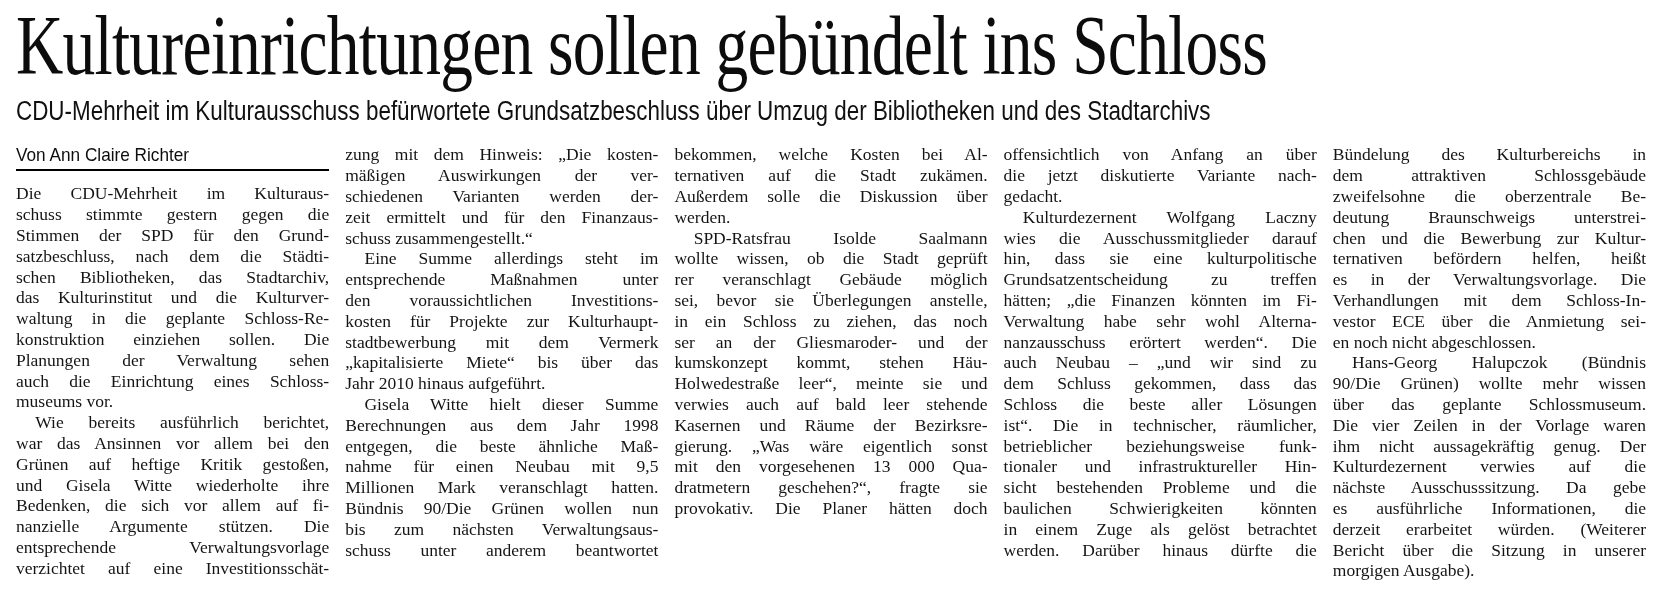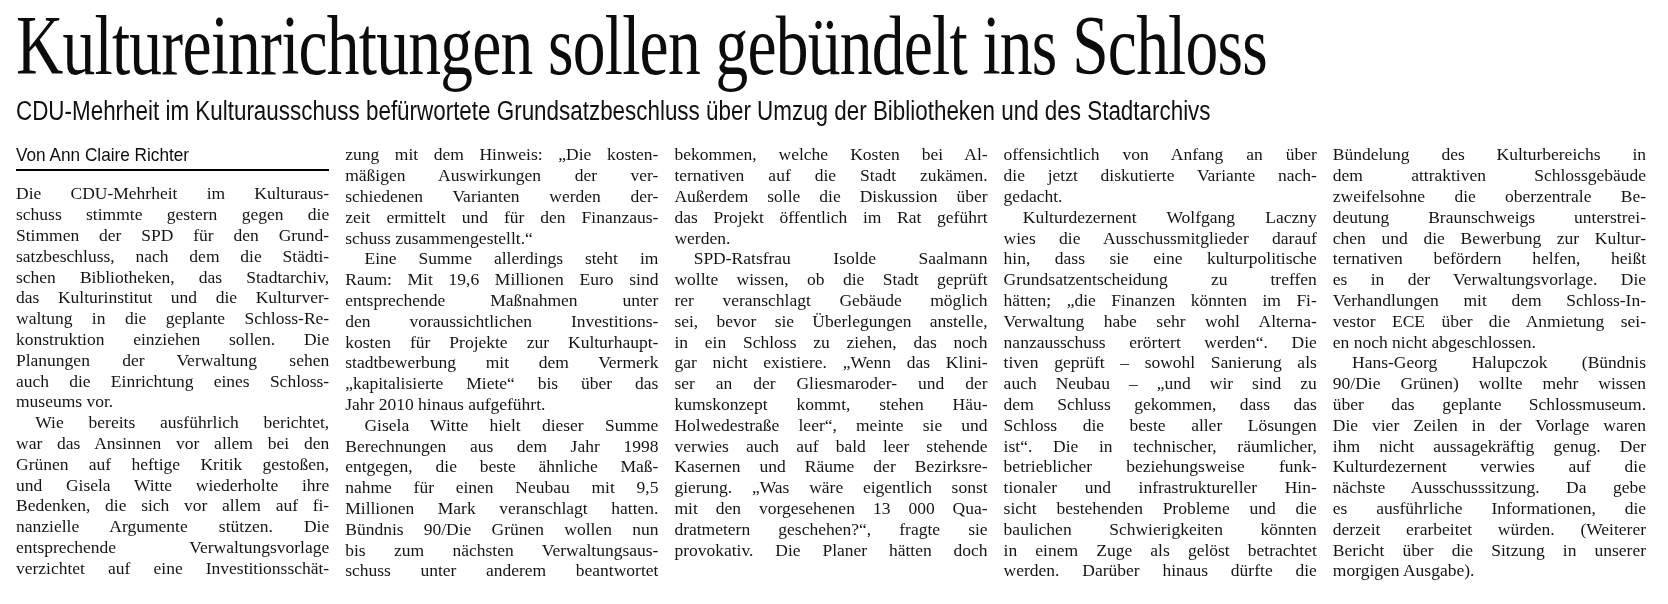--- a/index.html
+++ b/index.html
@@ -114,21 +114,20 @@
       <div class="lines">
           <div>
             <div class="line">zung mit dem Hinweis: „Die kosten-</div>
             <div class="line">mäßigen Auswirkungen der ver-</div>
             <div class="line">schiedenen Varianten werden der-</div>
             <div class="line">zeit ermittelt und für den Finanzaus-</div>
             <div class="line flush">schuss zusammengestellt.“</div>
           </div>
           <div>
             <div class="line indent">Eine Summe allerdings steht im</div>
-            <div class="line">Raum: Mit 19,6 Millionen Euro sind</div>
             <div class="line">entsprechende Maßnahmen unter</div>
             <div class="line">den voraussichtlichen Investitions-</div>
             <div class="line">kosten für Projekte zur Kulturhaupt-</div>
             <div class="line">stadtbewerbung mit dem Vermerk</div>
             <div class="line">„kapitalisierte Miete“ bis über das</div>
             <div class="line flush">Jahr 2010 hinaus aufgeführt.</div>
           </div>
           <div>
             <div class="line indent">Gisela Witte hielt dieser Summe</div>
             <div class="line">Berechnungen aus dem Jahr 1998</div>
@@ -141,30 +140,28 @@
           </div>
         </div>
     </div>
 
     <div class="col">
       <div class="lines">
           <div>
             <div class="line">bekommen, welche Kosten bei Al-</div>
             <div class="line">ternativen auf die Stadt zukämen.</div>
             <div class="line">Außerdem solle die Diskussion über</div>
-            <div class="line">das Projekt öffentlich im Rat geführt</div>
             <div class="line flush">werden.</div>
           </div>
           <div>
             <div class="line indent">SPD-Ratsfrau Isolde Saalmann</div>
             <div class="line">wollte wissen, ob die Stadt geprüft</div>
             <div class="line">rer veranschlagt Gebäude möglich</div>
             <div class="line">sei, bevor sie Überlegungen anstelle,</div>
             <div class="line">in ein Schloss zu ziehen, das noch</div>
-            <div class="line">gar nicht existiere. „Wenn das Klini-</div>
             <div class="line">ser an der Gliesmaroder- und der</div>
             <div class="line">kumskonzept kommt, stehen Häu-</div>
             <div class="line">Holwedestraße leer“, meinte sie und</div>
             <div class="line">verwies auch auf bald leer stehende</div>
             <div class="line">Kasernen und Räume der Bezirksre-</div>
             <div class="line">gierung. „Was wäre eigentlich sonst</div>
             <div class="line">mit den vorgesehenen 13 000 Qua-</div>
             <div class="line">dratmetern geschehen?“, fragte sie</div>
             <div class="line">provokativ. Die Planer hätten doch</div>
           </div>
@@ -179,21 +176,20 @@
             <div class="line flush">gedacht.</div>
           </div>
           <div>
             <div class="line indent">Kulturdezernent Wolfgang Laczny</div>
             <div class="line">wies die Ausschussmitglieder darauf</div>
             <div class="line">hin, dass sie eine kulturpolitische</div>
             <div class="line">Grundsatzentscheidung zu treffen</div>
             <div class="line">hätten; „die Finanzen könnten im Fi-</div>
             <div class="line">Verwaltung habe sehr wohl Alterna-</div>
             <div class="line">nanzausschuss erörtert werden“. Die</div>
-            <div class="line">tiven geprüft – sowohl Sanierung als</div>
             <div class="line">auch Neubau – „und wir sind zu</div>
             <div class="line">dem Schluss gekommen, dass das</div>
             <div class="line">Schloss die beste aller Lösungen</div>
             <div class="line">ist“. Die in technischer, räumlicher,</div>
             <div class="line">betrieblicher beziehungsweise funk-</div>
             <div class="line">tionaler und infrastruktureller Hin-</div>
             <div class="line">sicht bestehenden Probleme und die</div>
             <div class="line">baulichen Schwierigkeiten könnten</div>
             <div class="line">in einem Zuge als gelöst betrachtet</div>
             <div class="line">werden. Darüber hinaus dürfte die</div>

